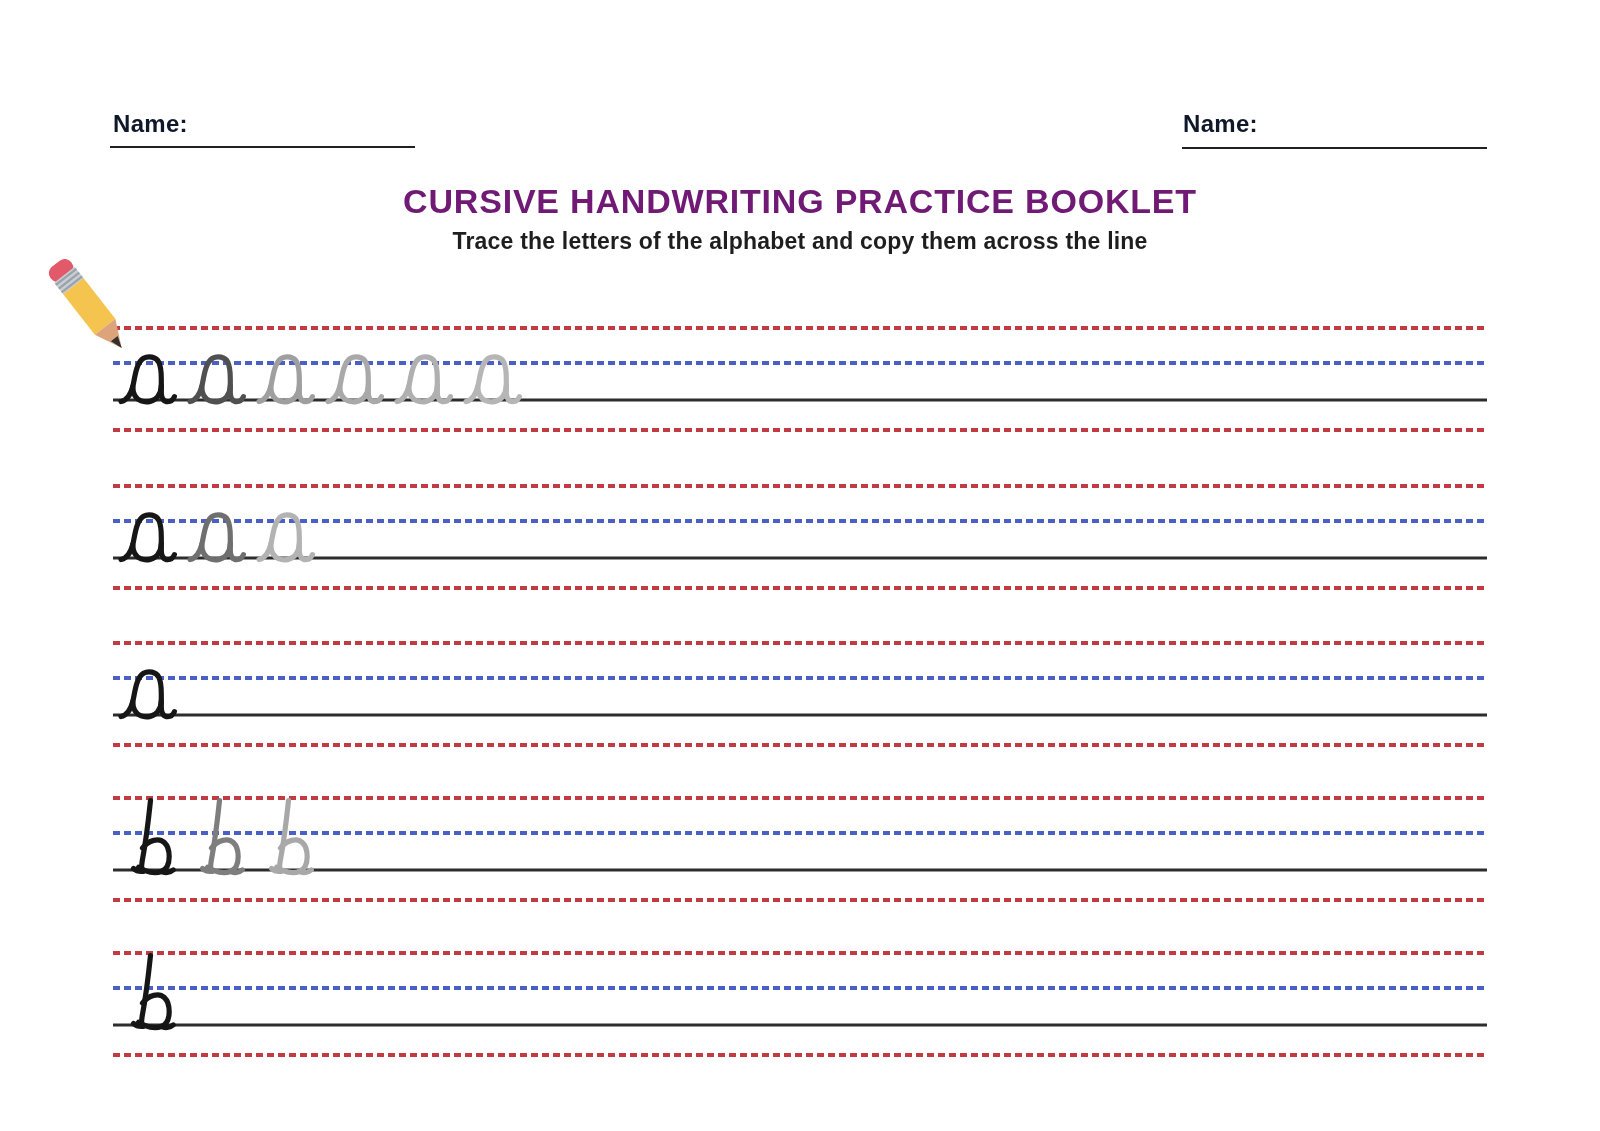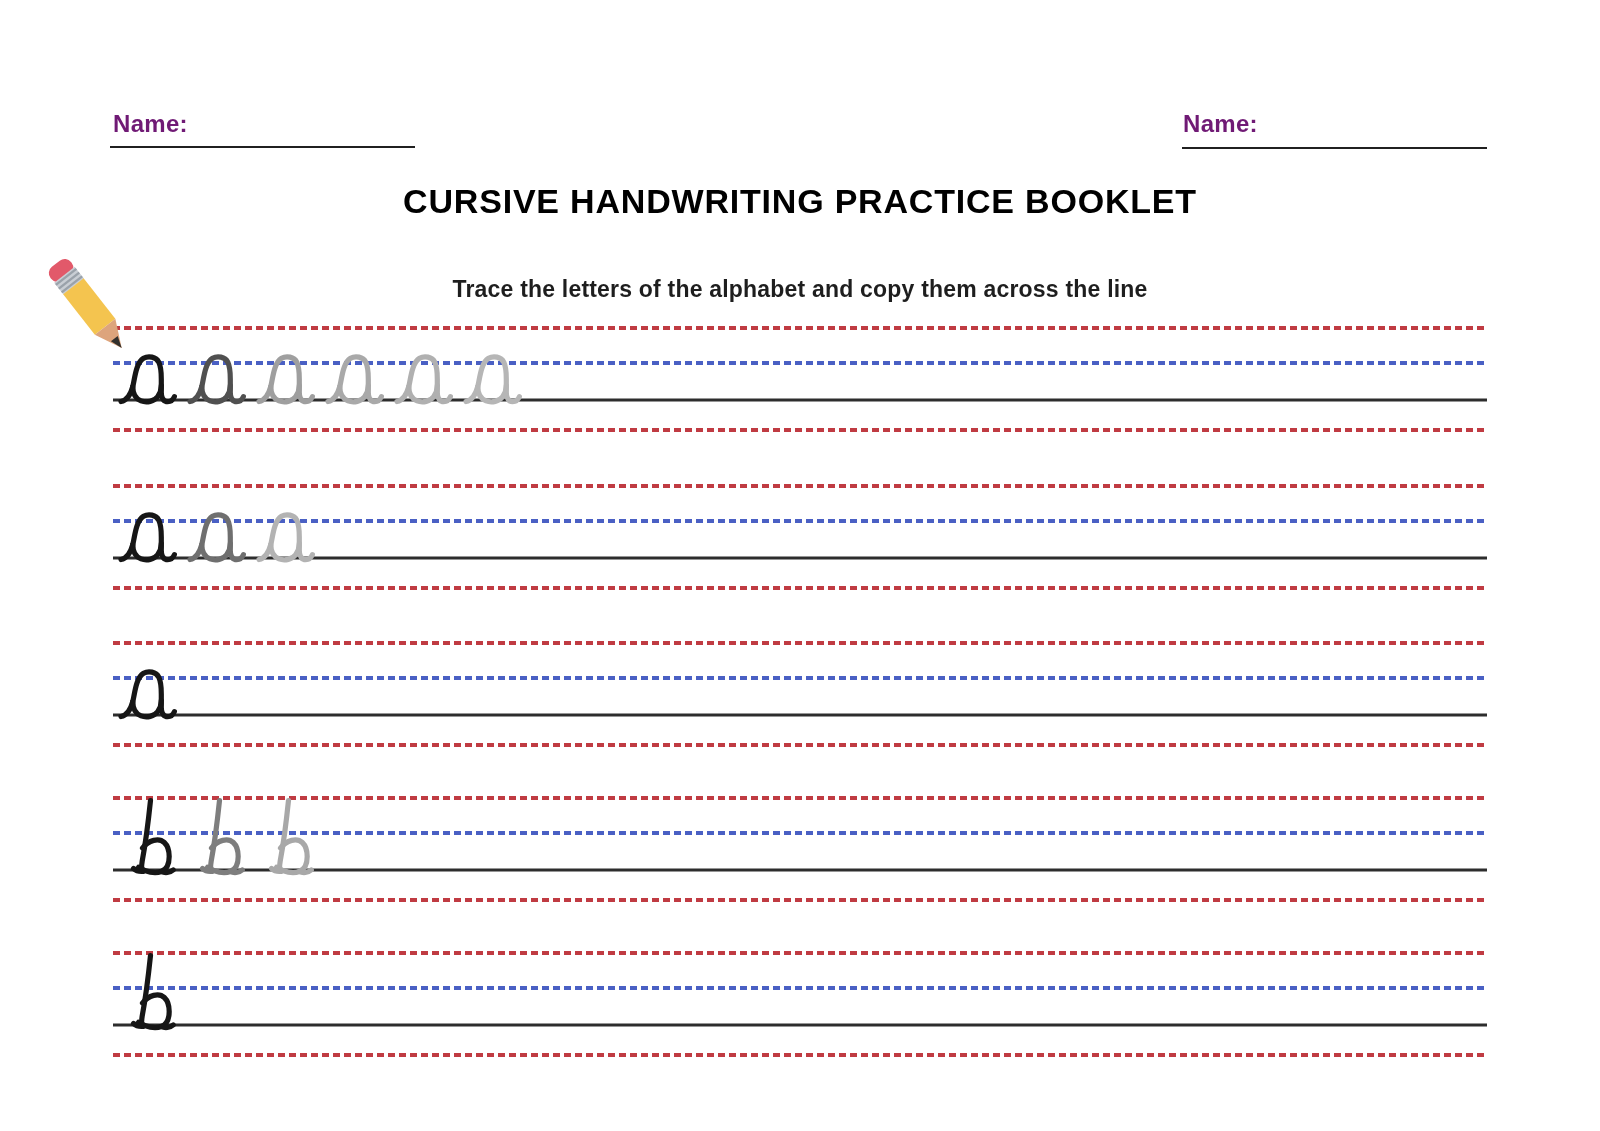--- a/index.html
+++ b/index.html
@@ -4,26 +4,26 @@
 <style>
   html,body{margin:0;padding:0;}
   body{
     width:1600px;height:1131px;background:#ffffff;position:relative;overflow:hidden;
     font-family:"Liberation Sans", sans-serif;
     --red:#c03b42; --blue:#4a60c4; --base:#2d2d2d;
     --pencil-body:#f4c44f; --pencil-eraser:#e2596a; --pencil-ferrule:#c9ced4;
     --pencil-stripe:#9aa2aa; --pencil-wood:#dda47c; --pencil-graphite:#32302d;
   }
   .abs{position:absolute;}
-  .field-label{font-size:24px;font-weight:700;color:#701a75;letter-spacing:.3px;}
+  .field-label{font-size:24px;font-weight:700;color:#0f172a;letter-spacing:.3px;}
   .underline{height:2px;background:#202020;}
   .title{left:0;right:0;top:182px;text-align:center;font-size:34px;font-weight:700;
-         color:#000000;letter-spacing:.8px;}
+         color:#701a75;letter-spacing:.8px;}
   .subtitle{left:0;right:0;top:228px;text-align:center;font-size:23px;font-weight:600;
-            color:#1e1e1e;letter-spacing:.2px;margin-top:48px;}
+            color:#1e1e1e;letter-spacing:.2px;}
   .prow{position:absolute;left:113px;width:1374px;height:106px;}
   .guide{position:absolute;left:0;right:0;transform:translateY(-50%);}
   .dash-red{height:4px;background:repeating-linear-gradient(90deg,var(--red) 0 7px,transparent 7px 11px);}
   .dash-blue{height:4px;background:repeating-linear-gradient(90deg,var(--blue) 0 7px,transparent 7px 11px);}
   .solid-base{height:3px;background:var(--base);}
   .trace{position:absolute;overflow:visible;}
   .pencil{left:70px;top:250px;width:40px;height:115px;transform:rotate(-38deg);z-index:5;}
 </style>
 </head>
 <body style="--red: #c03b42; --blue: #4a60c4; --base: #2d2d2d; --pencil-body: #f4c44f; --pencil-eraser: #e2596a; --pencil-ferrule: #c9ced4; --pencil-stripe: #9aa2aa; --pencil-wood: #dda47c; --pencil-graphite: #32302d;">

